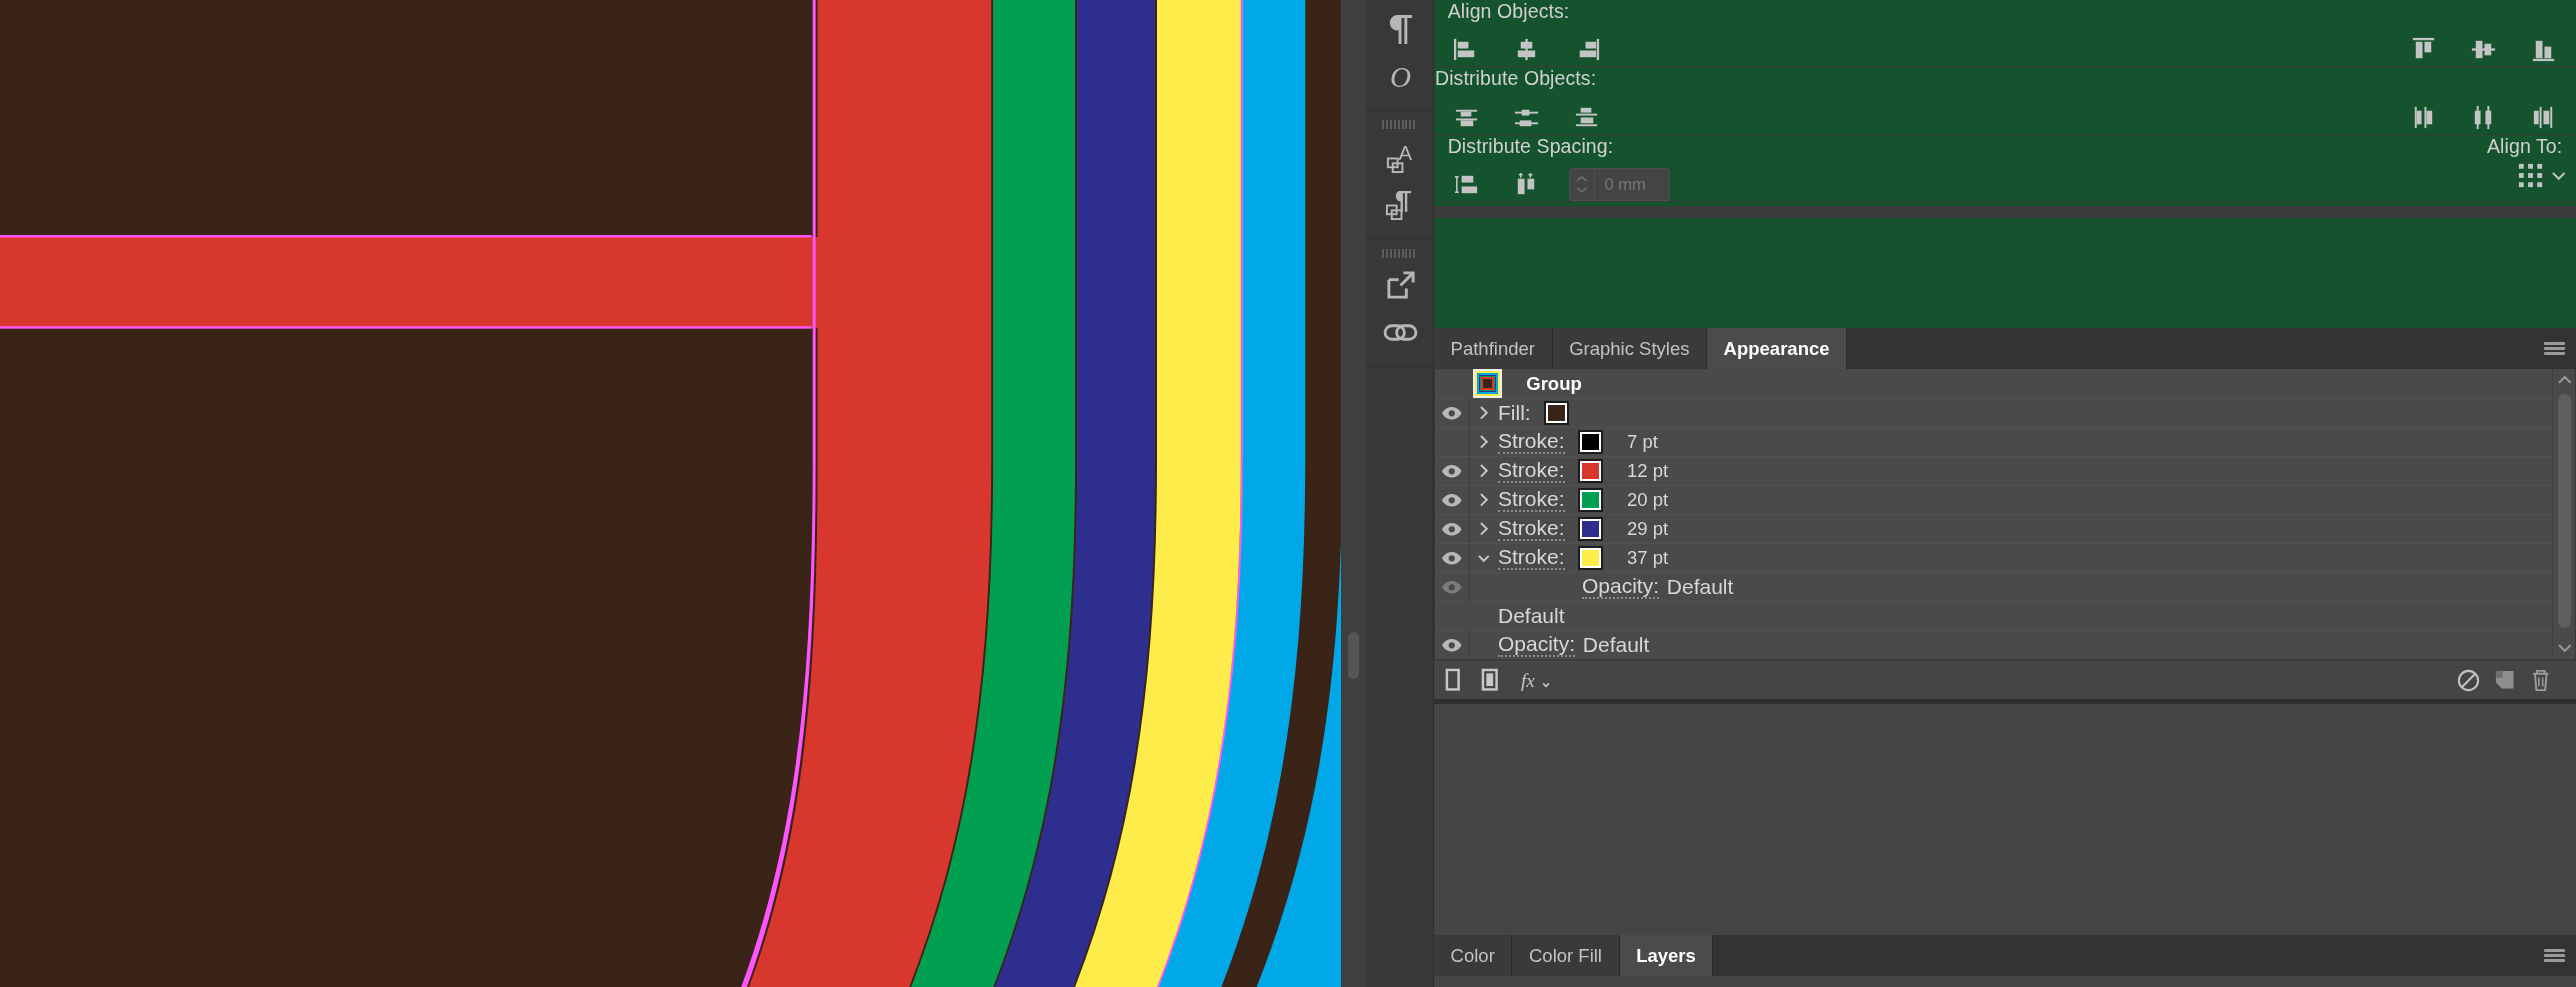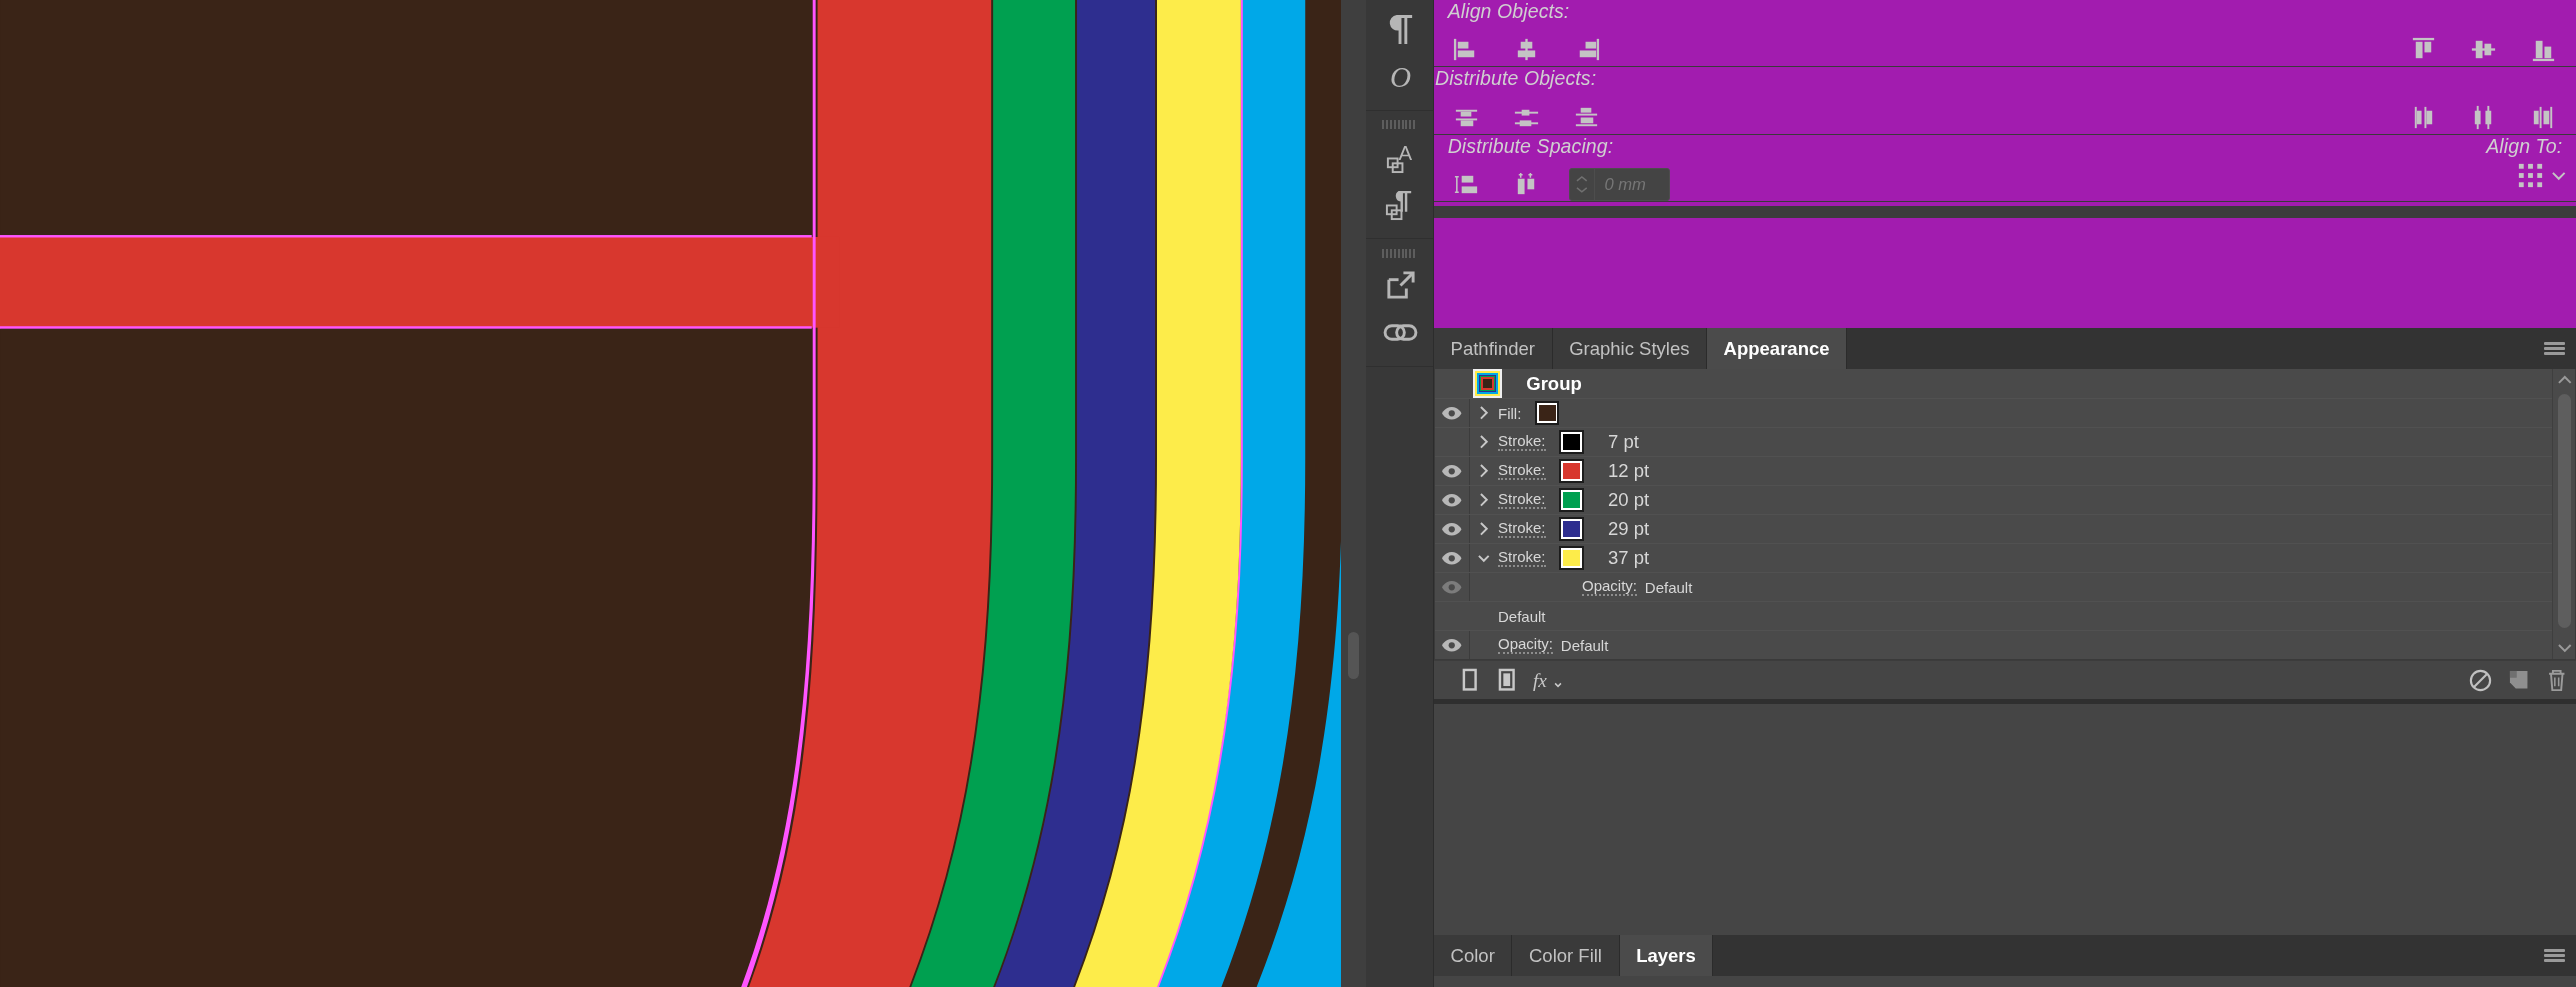--- a/index.html
+++ b/index.html
@@ -45,21 +45,21 @@
   }
   .rail-btn svg { display:block; }
 
   
   #right-col {
     position:absolute; left:1434px; top:0; width:1142px; height:987px;
     background:#454545;
   }
 
   
-  #align-panel { position:relative; width:1142px; height:337px; background:#a21caf;font-style:italic; }
+  #align-panel { position:relative; width:1142px; height:337px; background:#14532d; }
   .align-sec { position:relative; }
   .sec-title {
     color:#d0d0d0; font-size:19.5px; letter-spacing:0.1px;
   }
   .icon-row { display:flex; align-items:center; }
   .abtn {
     width:60px; height:49px; display:flex; align-items:center; justify-content:center;
     cursor:pointer;
   }
   .abtn svg { display:block; }
@@ -110,21 +110,21 @@
   .eye-cell {
     width:35px; min-width:35px; height:100%;
     display:flex; align-items:center; justify-content:center;
     border-right:1px solid #3c3c3c; cursor:pointer;
   }
   .ap-row.head .eye-cell { border-right:none; }
   .disc-cell {
     width:28px; min-width:28px; display:flex; align-items:center; justify-content:center;
     cursor:pointer;
   }
-  .ap-label { color:#d7d7d7; font-size:15px; white-space:nowrap; }
+  .ap-label { color:#d7d7d7; font-size:21px; white-space:nowrap; }
   .ap-label.dotted {
     border-bottom:2px dotted #8d8d8d; padding-bottom:1px; line-height:1;
   }
   .ap-row.head .ap-label { color:#ffffff; font-weight:bold; font-size:18.5px; }
   .sw {
     width:24.4px; height:24.4px; background:#ffffff;
     border:2px solid #1c1c1c; display:flex; align-items:center; justify-content:center;
     margin-left:13.7px; cursor:pointer;
   }
   .sw i { display:block; width:16.6px; height:16.6px; }
@@ -149,21 +149,21 @@
     position:absolute; left:4.9px; top:25px; width:13.7px; height:234px;
     border-radius:6.8px; background:#5e5e5e; cursor:pointer;
   }
 
   
   #ap-toolbar {
     position:relative; width:1142px; height:39px; background:#454545;
     display:flex; align-items:center; border-top:1px solid #3c3c3c;
   }
   .tb-btn {
-    width:37px; height:37px; display:flex; align-items:center; justify-content:flex-end;
+    width:37px; height:37px; display:flex; align-items:center; justify-content:flex-start;
     cursor:pointer;
   }
   #ap-toolbar .spacer { flex:1; }
 
   .bar-sep { width:1142px; height:4.9px; background:#2f2f2f; }
 </style>
 </head>
 <body>
 
 <div id="root">

